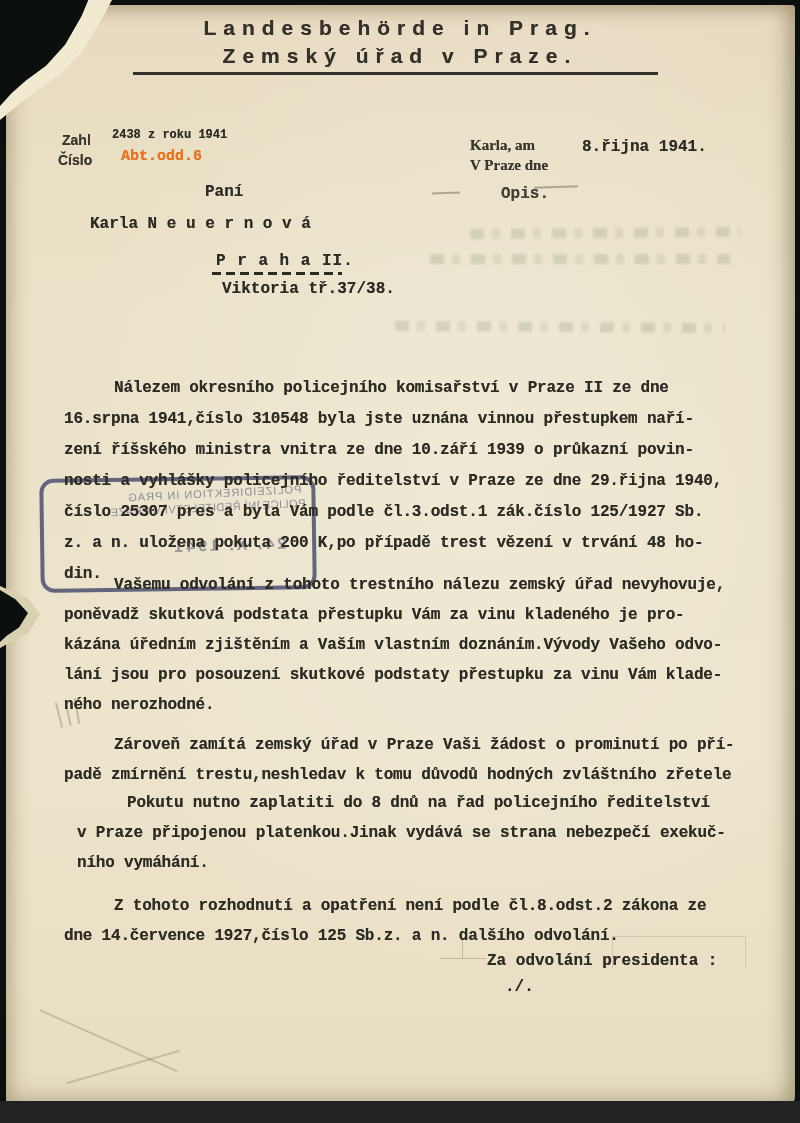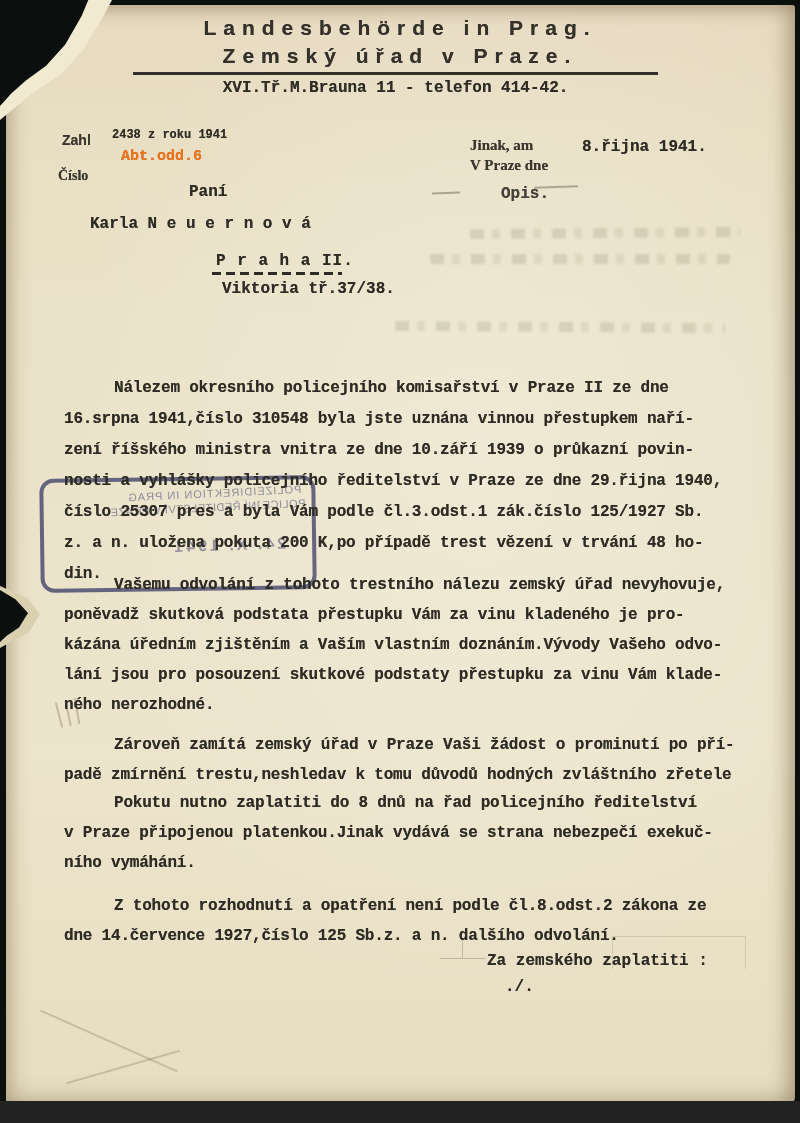--- a/index.html
+++ b/index.html
@@ -84,61 +84,60 @@
 </style>
 </head>
 <body>
 
 <div class="scan">
   <div class="paper"></div>
 
   <div class="t sans head1">Landesbehörde in Prag.</div>
   <div class="t sans head2">Zemský úřad v Praze.</div>
   <div class="hrule"></div>
-  <div class="t haddr">XVI.Tř.M.Brauna 11 - telefon 414-42.</div>
 
   <div class="t sans reflabel" style="left:62px; top:132px;">Zahl</div>
-  <div class="t sans reflabel" style="left:58px; top:168px;font-family:Liberation Serif, serif;">Číslo</div>
+  <div class="t sans reflabel" style="left:58px; top:152px;">Číslo</div>
   <div class="t" style="left:112px; top:128px; font-size:12px;">2438 z roku 1941</div>
   <div class="t" style="left:121px; top:148px; font-size:15px; color:#f97316;">Abt.odd.6</div>
 
-  <div class="t serif datelabel" style="left:470px; top:137px;">Jinak, am</div>
+  <div class="t serif datelabel" style="left:470px; top:137px;">Karla, am</div>
   <div class="t serif datelabel" style="left:470px; top:157px;">V Praze dne</div>
   <div class="t" style="left:582px; top:138px; font-size:16px;">8.řijna 1941.</div>
   <div class="t" style="left:466px; top:185px; font-size:16px; color:#45413a;margin-left:35px;">Opis.</div>
   <div class="faintdash" style="left:432px; top:192px; width:28px; transform:rotate(-2deg);"></div>
   <div class="faintdash" style="left:534px; top:186px; width:44px; transform:rotate(-2deg);"></div>
 
-  <div class="t" style="left:189px; top:183px; font-size:16px;">Paní</div>
+  <div class="t" style="left:205px; top:183px; font-size:16px;">Paní</div>
   <div class="t" style="left:90px; top:215px; font-size:16px;">Karla  N e u e r n o v á</div>
   <div class="t" style="left:216px; top:252px; font-size:16px; letter-spacing:1px;">P r a h a   II.</div>
   <div class="dashline"></div>
   <div class="t" style="left:222px; top:280px; font-size:16px;">Viktoria tř.37/38.</div>
 
   <div class="t para p1" style="top:339px;">Nálezem okresního policejního komisařství v Praze II ze dne
 16.srpna 1941,číslo 310548 byla jste uznána vinnou přestupkem naří-
 zení říšského ministra vnitra ze dne 10.září 1939 o průkazní povin-
 nosti a vyhlášky policejního ředitelství v Praze ze dne 29.řijna 1940,
 číslo 25307 pres a byla Vám podle čl.3.odst.1 zák.číslo 125/1927 Sb.
 z. a n. uložena pokuta 200 K,po případě trest vězení v trvání 48 ho-
 din.</div>
   <div class="t para" style="top:570px;">Vašemu odvolání z tohoto trestního nálezu zemský úřad nevyhovuje,
 poněvadž skutková podstata přestupku Vám za vinu kladeného je pro-
 kázána úředním zjištěním a Vaším vlastním doznáním.Vývody Vašeho odvo-
 lání jsou pro posouzení skutkové podstaty přestupku za vinu Vám klade-
 ného nerozhodné.</div>
   <div class="t para" style="top:730px;">Zároveň zamítá zemský úřad v Praze Vaši žádost o prominutí po pří-
 padě zmírnění trestu,neshledav k tomu důvodů hodných zvláštního zřetele</div>
-  <div class="t para" style="top:788px;">Pokutu nutno zaplatiti do 8 dnů na řad policejního ředitelství
+  <div class="t para" style="top:788px;margin-left:13px;">Pokutu nutno zaplatiti do 8 dnů na řad policejního ředitelství
 v Praze připojenou platenkou.Jinak vydává se strana nebezpečí exekuč-
 ního vymáhání.</div>
   <div class="t para" style="top:891px;">Z tohoto rozhodnutí a opatření není podle čl.8.odst.2 zákona ze
 dne 14.července 1927,číslo 125 Sb.z. a n. dalšího odvolání.</div>
 
-  <div class="t" style="left:487px; top:952px; font-size:16px;">Za zemského zaplatiti :</div>
+  <div class="t" style="left:487px; top:952px; font-size:16px;">Za odvolání presidenta :</div>
   <div class="t" style="left:505px; top:978px; font-size:16px;">./.</div>
   <div class="faintL-h" style="left:440px; top:958px; width:46px;"></div>
   <div class="faintL-v" style="left:462px; top:938px; height:20px;"></div>
   <div class="faintbox" style="left:612px; top:936px; width:132px; height:32px;"></div>
 
   <div class="stamp">
     <div class="stamp-inner">
       <div class="stamp-l1">POLIZEIDIREKTION IN PRAG</div>
       <div class="stamp-l2">POLICEJNÍ ŘEDITELSTVÍ V PRAZE</div>
       <div class="stamp-date">24. X. 1941</div>

